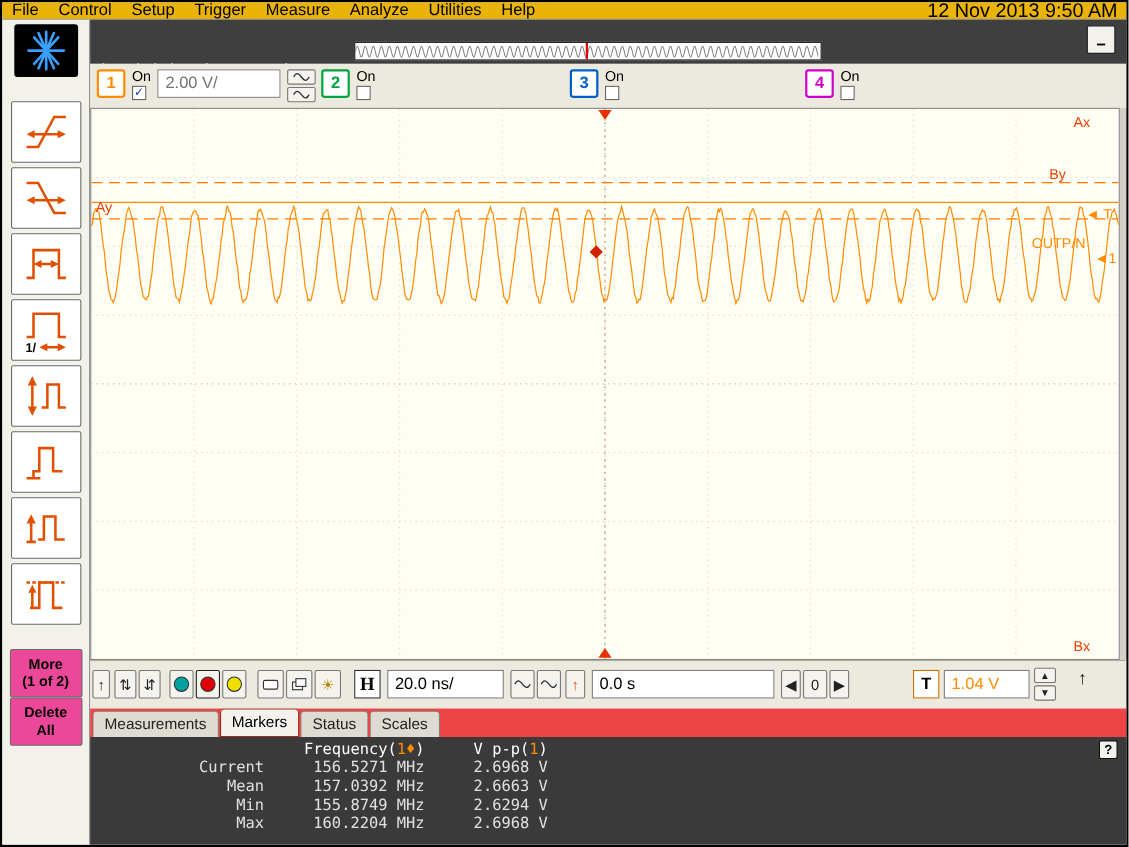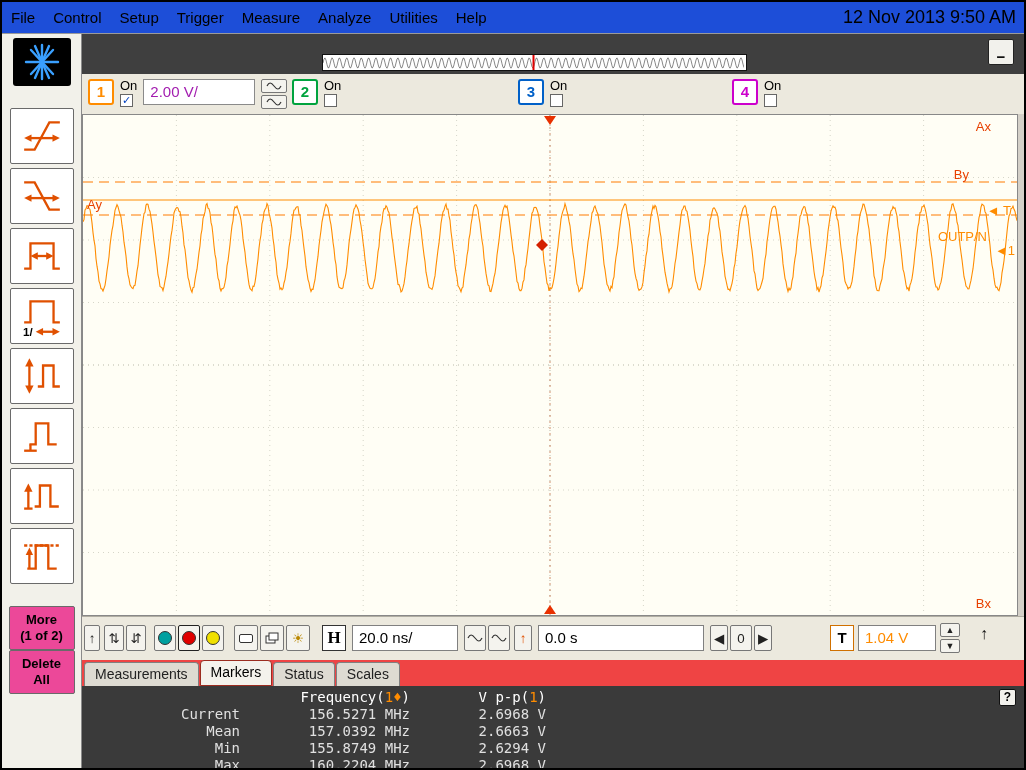--- a/index.html
+++ b/index.html
@@ -1,21 +1,21 @@
 <!DOCTYPE html>
 <html><head>
 <meta charset="utf-8">
 <style>
   * { margin:0; padding:0; box-sizing:border-box; }
   html,body { width:1026px; height:770px; }
   body { font-family:"Liberation Sans", sans-serif; background:#d4d0c8; }
   .window { width:1026px; height:770px; border:2px solid #000; background:#d4d0c8; display:flex; flex-direction:column; overflow:hidden; }
 
   
-  .menubar { height:32px; background:#1d4ed8; border-bottom:1px solid #9a9a9a; display:flex; align-items:center; font-size:15px; color:#000; flex:0 0 auto; }
+  .menubar { height:16px; background:#eab308; border-bottom:1px solid #9a9a9a; display:flex; align-items:center; font-size:15px; color:#000; flex:0 0 auto; }
   .menu-item { padding:1px 9px; cursor:default; }
   .menubar .datetime { margin-left:auto; padding-right:8px; font-size:18px; }
 
   
   .bodyrow { flex:1 1 auto; display:flex; min-height:0; }
   .sidebar { width:80px; flex:0 0 80px; background:#f2f1ea; border-right:1px solid #8a8a8a; display:flex; flex-direction:column; align-items:center; }
   .main { flex:1 1 auto; display:flex; flex-direction:column; min-width:0; }
 
   
   .logo { width:58px; height:48px; background:#000; border-radius:3px; margin:4px 0 22px 0; display:flex; align-items:center; justify-content:center; }
@@ -39,21 +39,21 @@
   .channelbar { height:40px; background:#ece9de; position:relative; flex:0 0 auto; }
   .chgroup { position:absolute; top:5px; display:flex; gap:6px; align-items:flex-start; }
   .chnum { width:26px; height:26px; background:#fff; border:2px solid; border-radius:3px; font-size:15px; font-weight:bold; text-align:center; line-height:22px; cursor:pointer; }
   .ch1 .chnum { border-color:#ff8c00; color:#ff8c00; }
   .ch2 .chnum { border-color:#00a33e; color:#00a33e; }
   .ch3 .chnum { border-color:#0060c8; color:#0060c8; }
   .ch4 .chnum { border-color:#cc00cc; color:#cc00cc; }
   .oncol { display:flex; flex-direction:column; align-items:flex-start; }
   .onlabel { font-size:13px; color:#000; line-height:14px; }
   .checkbox { width:13px; height:13px; background:#fff; border:1px solid #666; font-size:11px; line-height:11px; text-align:center; color:#0040c0; cursor:pointer; margin-top:1px; }
-  .scalebox { width:112px; height:26px; background:#fff; border:1px solid #8a8a8a; font-size:15px; color:#a21caf; padding:3px 6px; cursor:text; }
+  .scalebox { width:112px; height:26px; background:#fff; border:1px solid #8a8a8a; font-size:15px; color:#737373; padding:3px 6px; cursor:text; }
   .sinecol { display:flex; flex-direction:column; gap:2px; }
   .minisine { width:26px; height:14px; background:#f4f3ee; border:1px solid #777; border-radius:2px; display:flex; align-items:center; justify-content:center; cursor:pointer; }
 
   
   .plot { width:936px; height:502px; background:#fffef5; border:1px solid #888; position:relative; flex:0 0 auto; }
   .plot svg { display:block; }
   .plbl { position:absolute; font-size:13px; color:#e84000; }
   .orange { color:#ff8c00; }
   .marker { cursor:pointer; }
 
@@ -65,21 +65,21 @@
   .hlab { position:absolute; top:8px; width:24px; height:26px; background:#fff; border:1px solid #333; font-family:"Liberation Serif",serif; font-weight:bold; font-size:17px; text-align:center; line-height:24px; }
   .plain { position:absolute; top:8px; font-size:16px; color:#111; }
 
   
   .tabsrow { height:26px; background:#ef4444; display:flex; align-items:flex-end; padding-left:2px; flex:0 0 auto; }
   .tab { font-size:14px; color:#222; background:#dedbd2; border:1px solid #808080; border-bottom:none; border-radius:4px 4px 0 0; padding:3px 10px 4px 10px; margin-right:1px; cursor:pointer; }
   .tab.active { background:#f4f2ec; border:1px solid #9b2c20; color:#000; padding-bottom:5px; }
 
   
   .results { flex:1 1 auto; background:#3a3a3a; color:#e0e0e0; font-family:"DejaVu Sans Mono",monospace; font-size:14px; position:relative; padding-top:3px; }
-  .mrow { display:flex; line-height:17px;gap:24px; }
+  .mrow { display:flex; line-height:17px; }
   .mlabel { width:158px; text-align:right; white-space:pre; }
   .mfreq { width:146px; text-align:right; white-space:pre; }
   .mvpp { width:112px; text-align:right; white-space:pre; }
   .mheader { color:#fff; }
   .chan1 { color:#ff8c00; }
   .helpbtn { position:absolute; top:3px; right:8px; width:17px; height:17px; background:#f2f1ec; border:1px solid #111; border-radius:2px; color:#000; font-size:12px; font-weight:bold; font-family:"Liberation Sans",sans-serif; text-align:center; line-height:15px; cursor:pointer; }
 </style>
 </head>
 <body>
 

